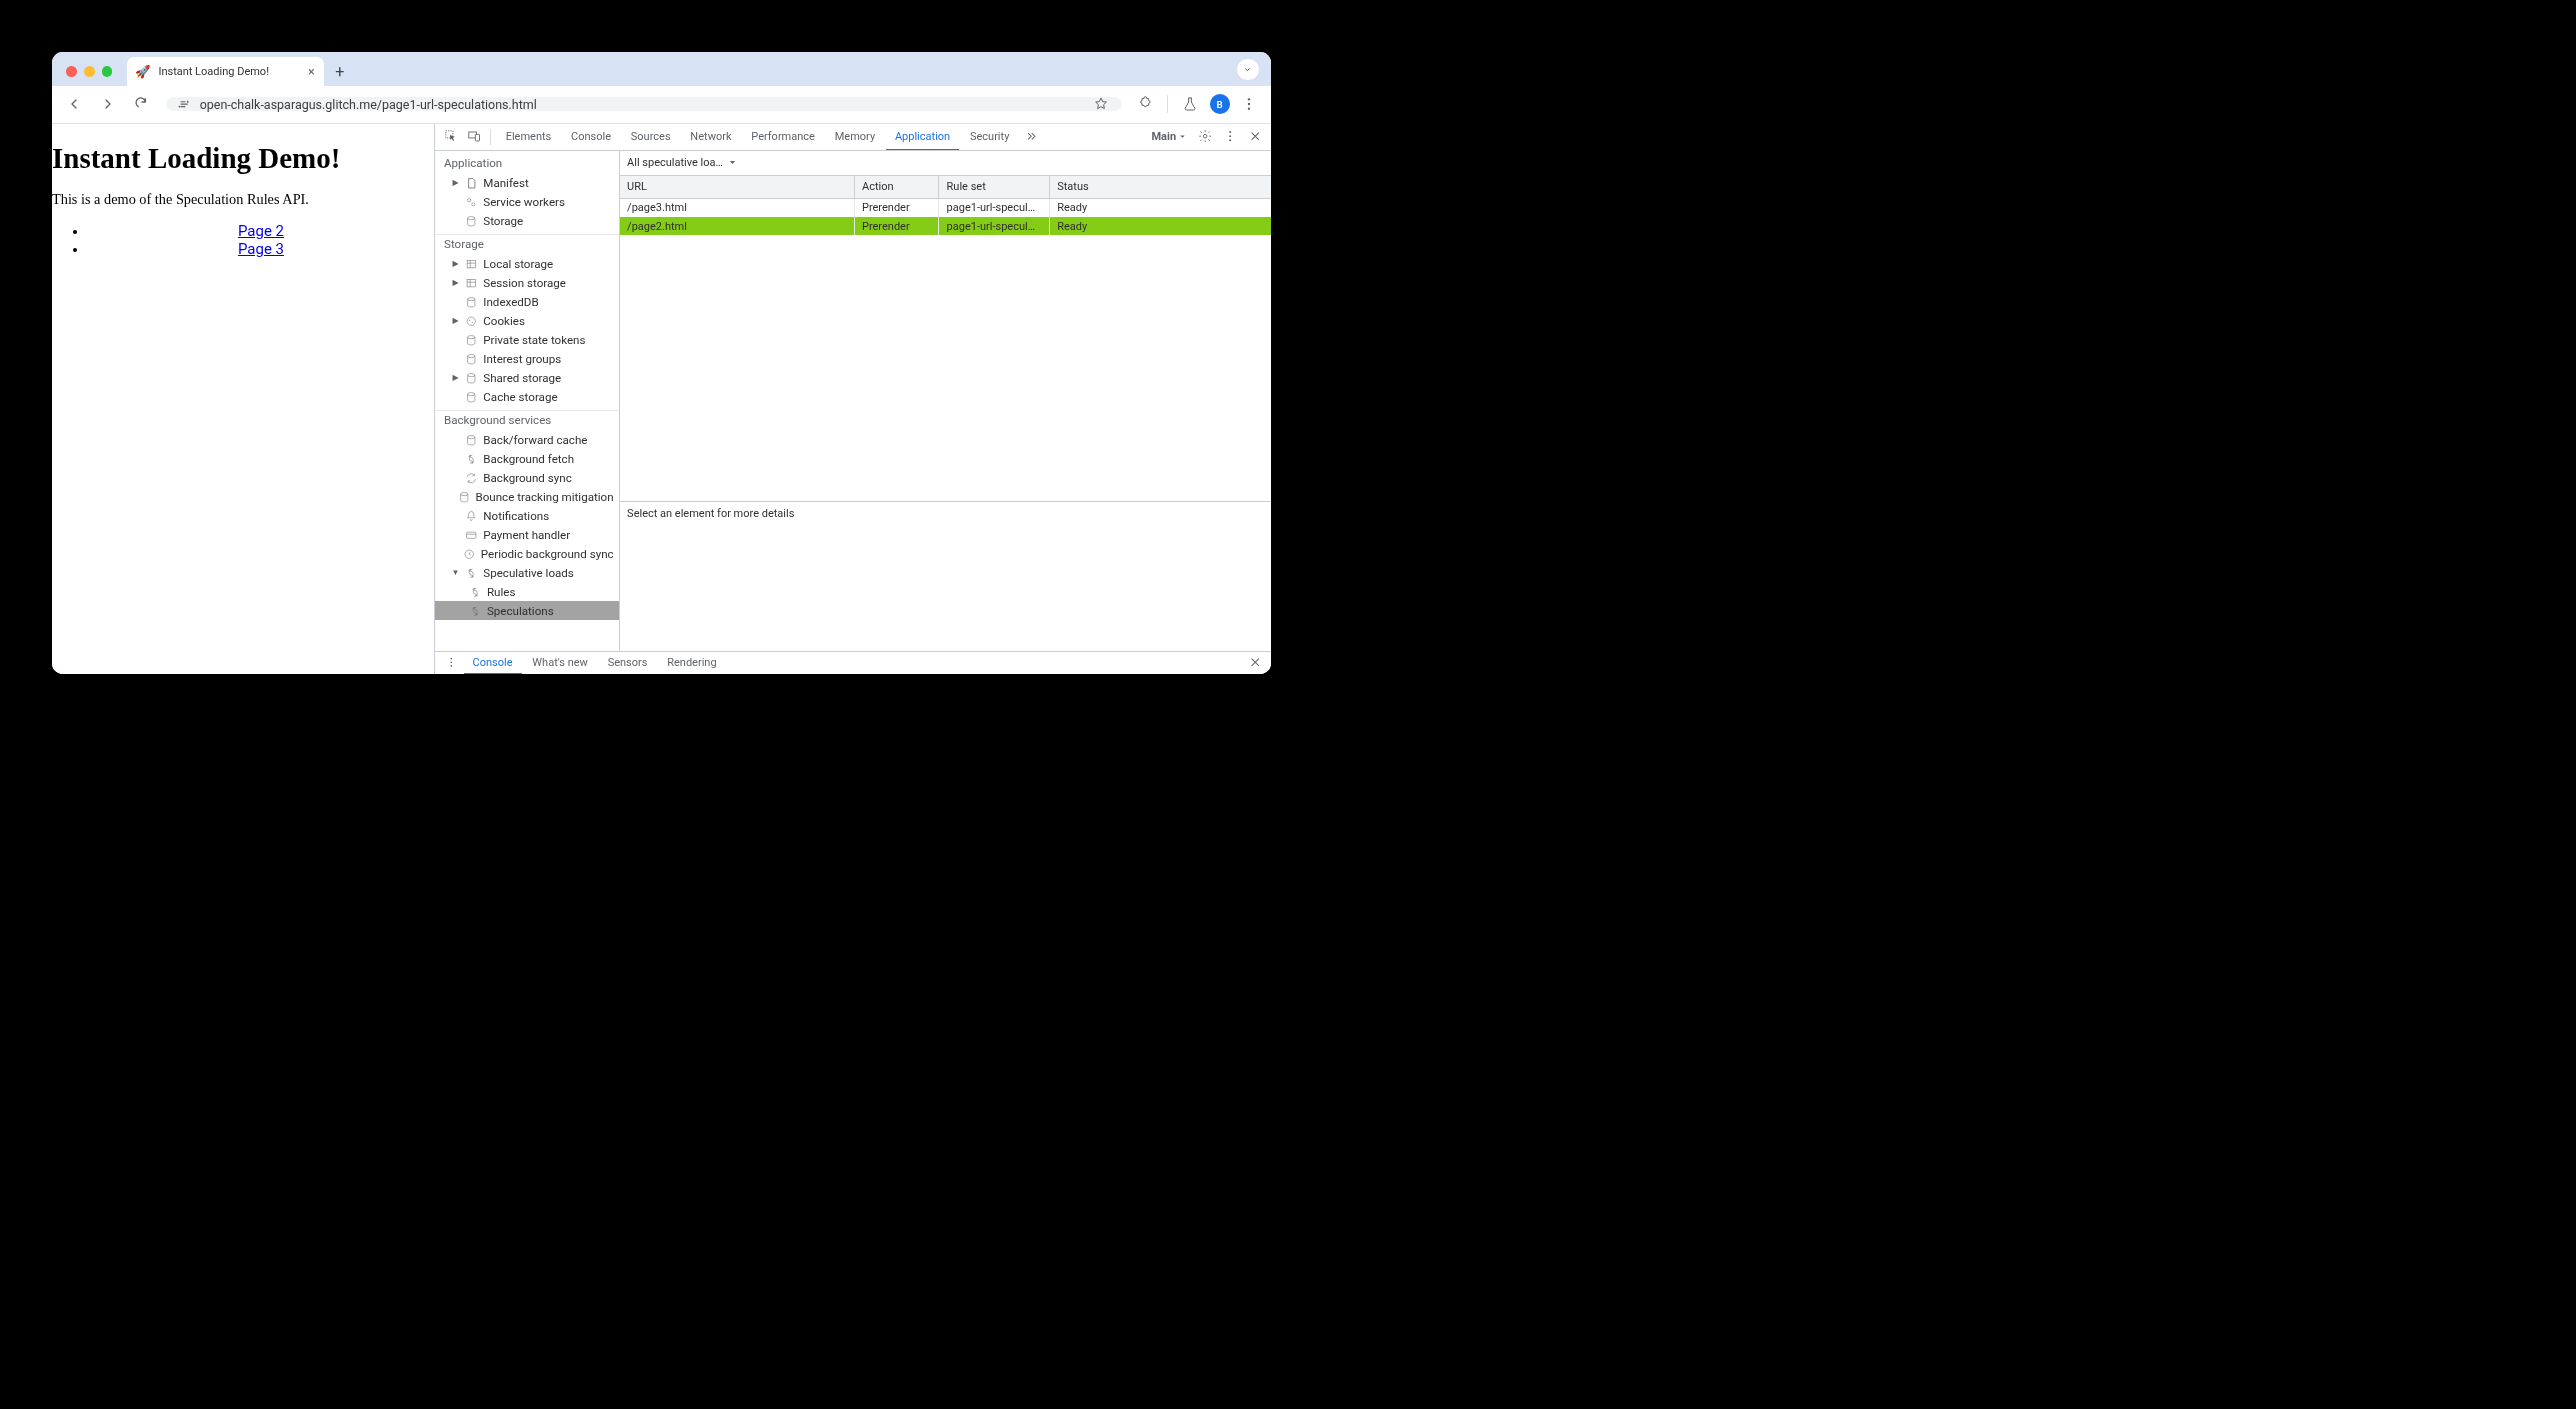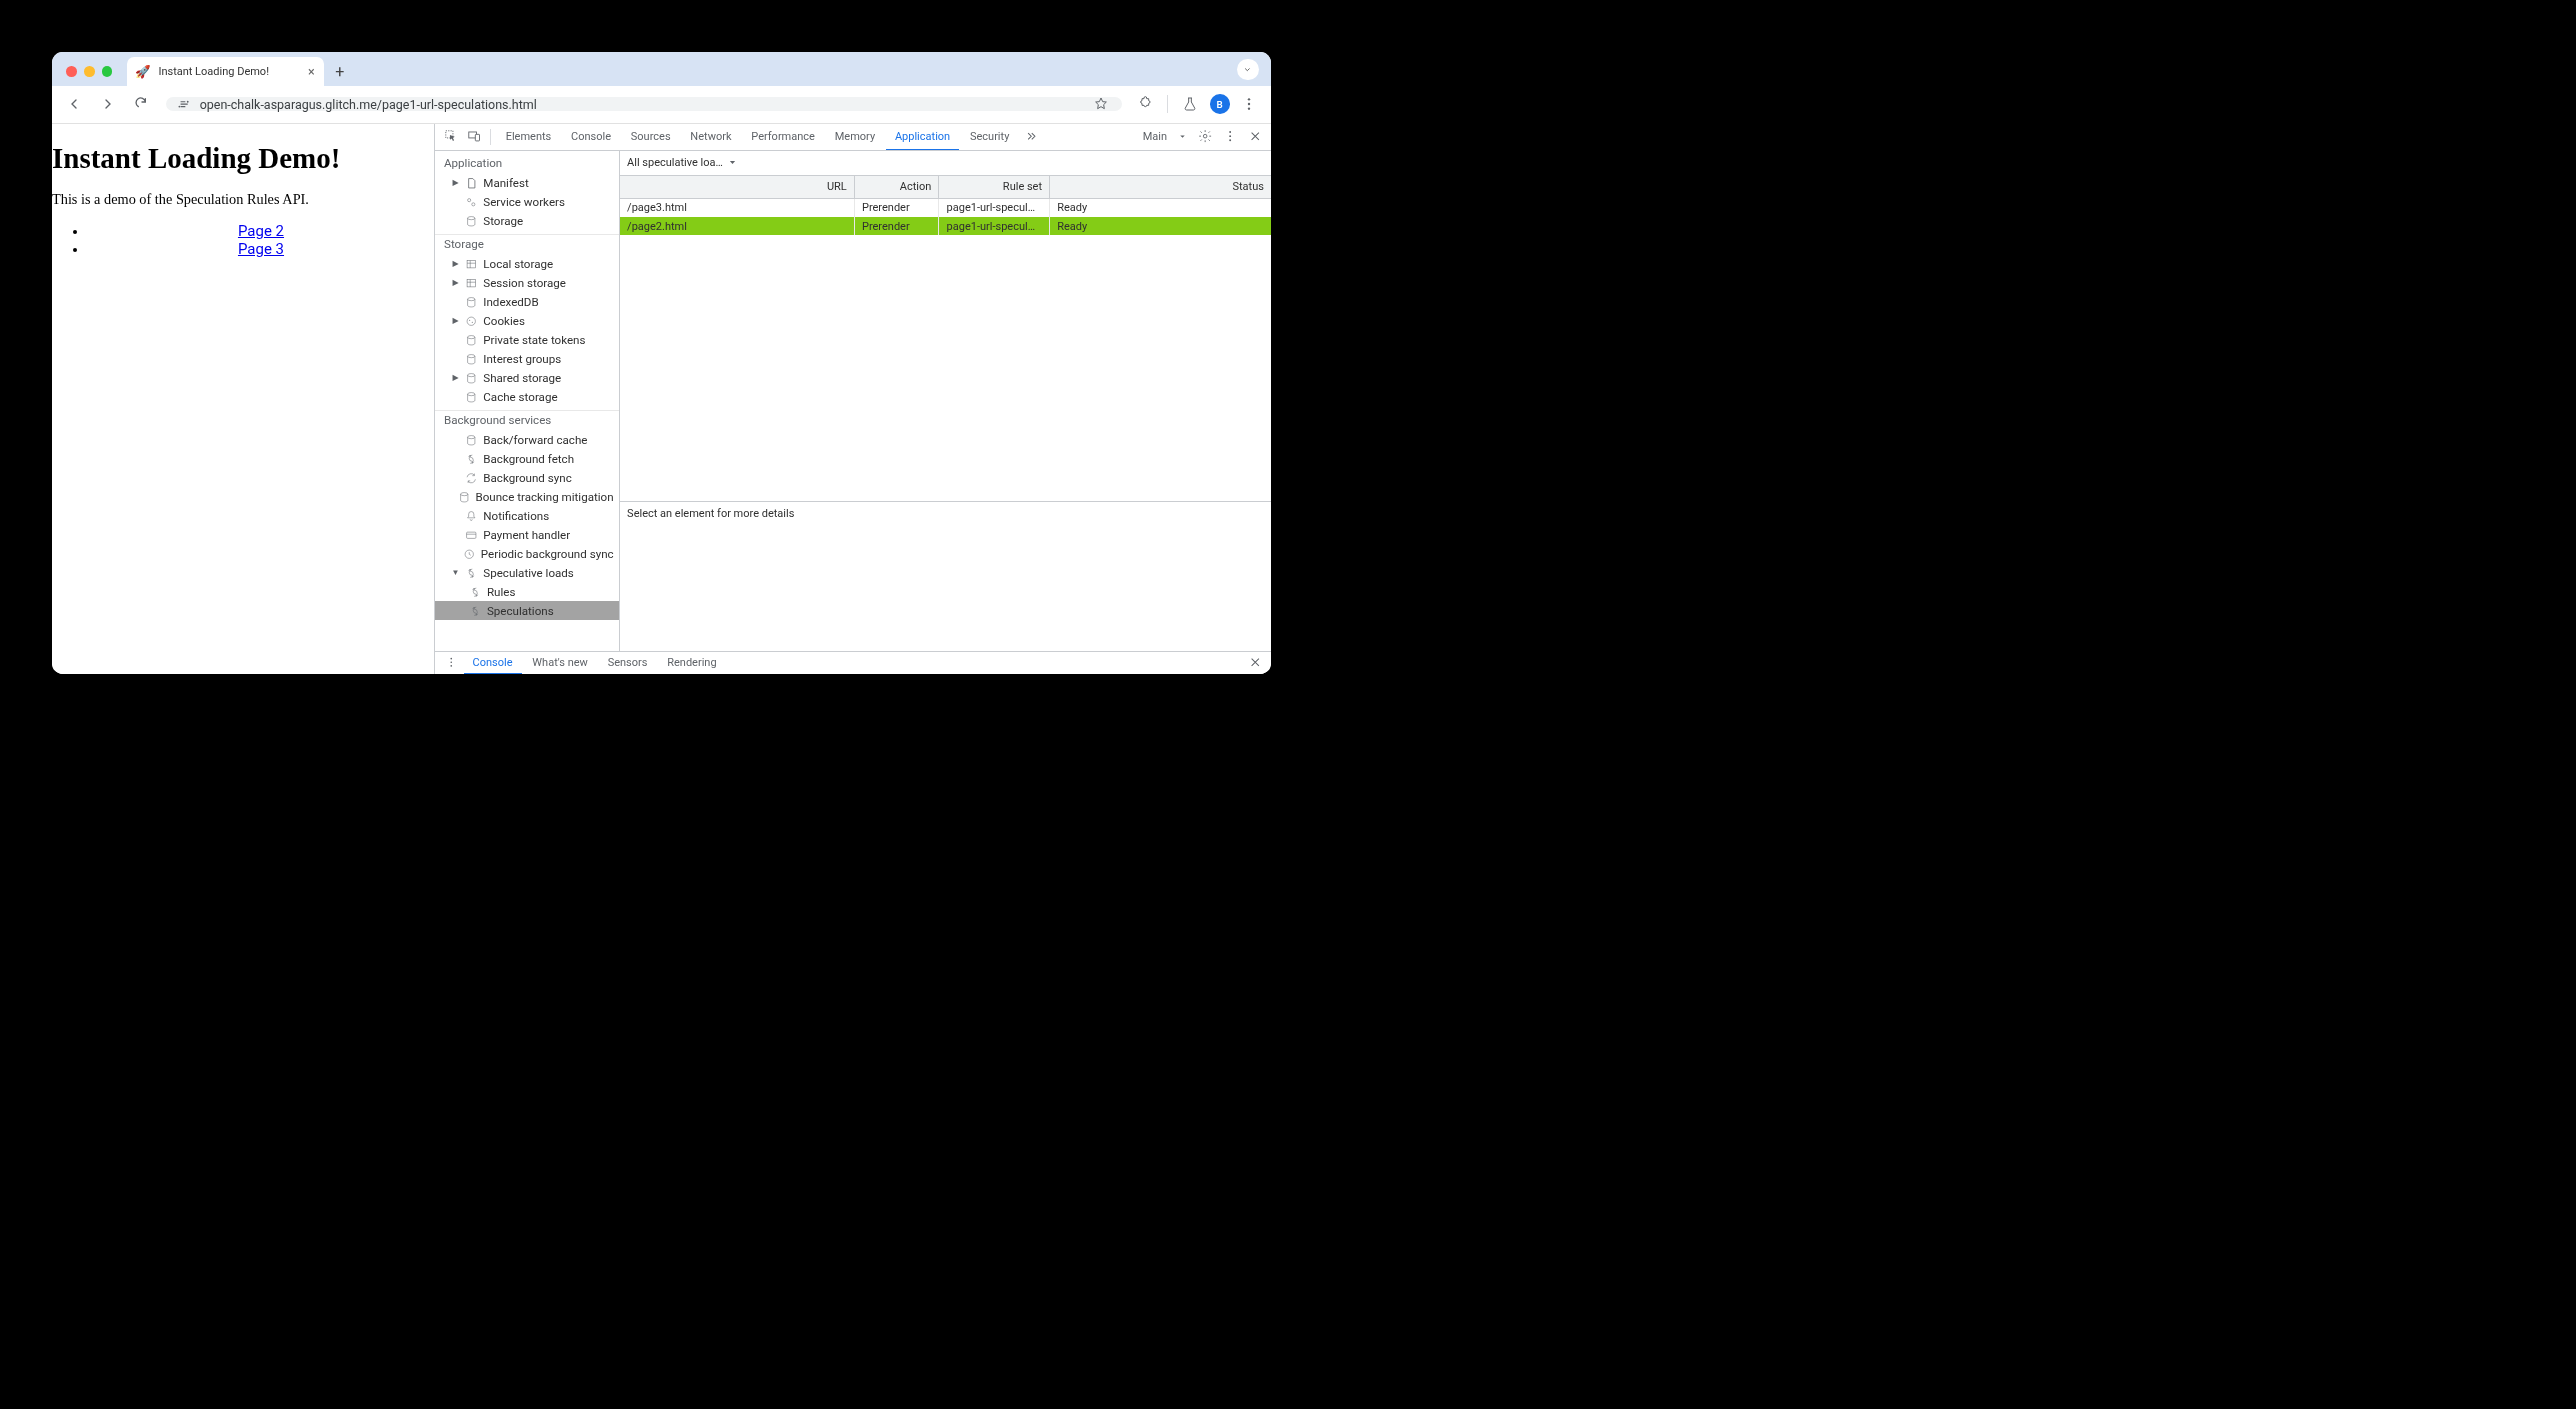--- a/index.html
+++ b/index.html
@@ -42,42 +42,42 @@
 .page li { font-family: "Times New Roman", serif; font-size: 15px; text-align: center; }
 .page a { color: #0000ee; text-decoration: underline; }
 
 
 .devtools { flex: 1; display: flex; flex-direction: column; border-left: 0.9px solid #cacdd1; background: #fff; }
 .devtools-tabs { height: 27px; border-bottom: 0.9px solid #cacdd1; display: flex; align-items: center; padding: 0 5.4px; gap: 1.8px; }
 .dt-icon { width: 21.4px; height: 21.4px; display: flex; align-items: center; justify-content: center; color: #5f6368; cursor: pointer; }
 .dt-tab { font-size: 11px; color: #5f6368; padding: 0 9px; height: 27px; display: flex; align-items: center; cursor: pointer; }
 .dt-tab.active { color: #1a73e8; border-bottom: 1.8px solid #1a73e8; }
 .dt-right { margin-left: auto; display: flex; align-items: center; gap: 3.6px; }
-.dt-right-item { font-size: 11px; color: #5f6368; display: flex; align-items: center; gap: 11px; cursor: pointer; padding: 0 3.6px; }
+.dt-right-item { font-size: 11px; color: #5f6368; display: flex; align-items: center; gap: 2px; cursor: pointer; padding: 0 3.6px; font-weight: bold; }
 
 .devtools-body { flex: 1; display: flex; overflow: hidden; }
 
 
 .dt-sidebar { width: 185px; border-right: 0.9px solid #cacdd1; overflow: auto; background: #fff; }
 .dt-section-title { font-size: 11.6px; color: #5f6368; padding: 5.4px 9px 3.6px 9px; }
 .dt-item { font-size: 11.6px; color: #303030; padding: 1.8px 5.4px 1.8px 16px; display: flex; align-items: center; gap: 5.4px; cursor: pointer; height: 19px; }
 .dt-item.selected { background: #a3a3a3; }
 .dt-item.child { padding-left: 34px; }
 .dt-arrow { width: 9px; display: inline-flex; justify-content: center; color: #5f6368; font-size: 8px; }
 .dt-item-icon { width: 12.5px; height: 12.5px; display: inline-flex; align-items: center; justify-content: center; color: #5f6368; }
 .dt-item-icon svg { width: 12.5px; height: 12.5px; }
 .dt-section-sep { border-top: 0.9px solid #e8e8e8; margin-top: 3.6px; padding-top: 1.8px; }
 
 
 .dt-content { flex: 1; display: flex; flex-direction: column; overflow: hidden; }
 .dt-filter { height: 25px; border-bottom: 0.9px solid #cacdd1; display: flex; align-items: center; padding: 0 7.1px; gap: 7.1px; }
 .dt-filter-select { font-size: 11px; color: #303030; display: flex; align-items: center; gap: 5.4px; cursor: pointer; }
 .dt-table { flex: 1; overflow: auto; }
 .dt-table table { width: 100%; border-collapse: collapse; font-size: 11px; }
-.dt-table th { text-align: right; font-weight: 400; color: #303030; background: #f1f3f4; border-bottom: 0.9px solid #cacdd1; border-right: 0.9px solid #cacdd1; padding: 4.5px 7.1px; height: 19px; }
+.dt-table th { text-align: left; font-weight: 400; color: #303030; background: #f1f3f4; border-bottom: 0.9px solid #cacdd1; border-right: 0.9px solid #cacdd1; padding: 4.5px 7.1px; height: 19px; }
 .dt-table th:last-child { border-right: none; }
 .dt-table td { padding: 2.7px 7.1px; border-right: 0.9px solid #e8e8e8; color: #303030; white-space: nowrap; overflow: hidden; text-overflow: ellipsis; }
 .dt-table td:last-child { border-right: none; }
 .dt-table tr.odd td { background: #84cc16; }
 .dt-details { border-top: 0.9px solid #cacdd1; padding: 5.4px 7.1px; font-size: 11px; color: #303030; height: 150px; }
 
 
 .dt-drawer { height: 23px; border-top: 0.9px solid #cacdd1; display: flex; align-items: center; padding: 0 5.4px; gap: 1.8px; }
 .dt-drawer-tab { font-size: 11px; color: #5f6368; padding: 0 9px; height: 23px; display: flex; align-items: center; cursor: pointer; }
 .dt-drawer-tab.active { color: #1a73e8; border-bottom: 1.8px solid #1a73e8; }

